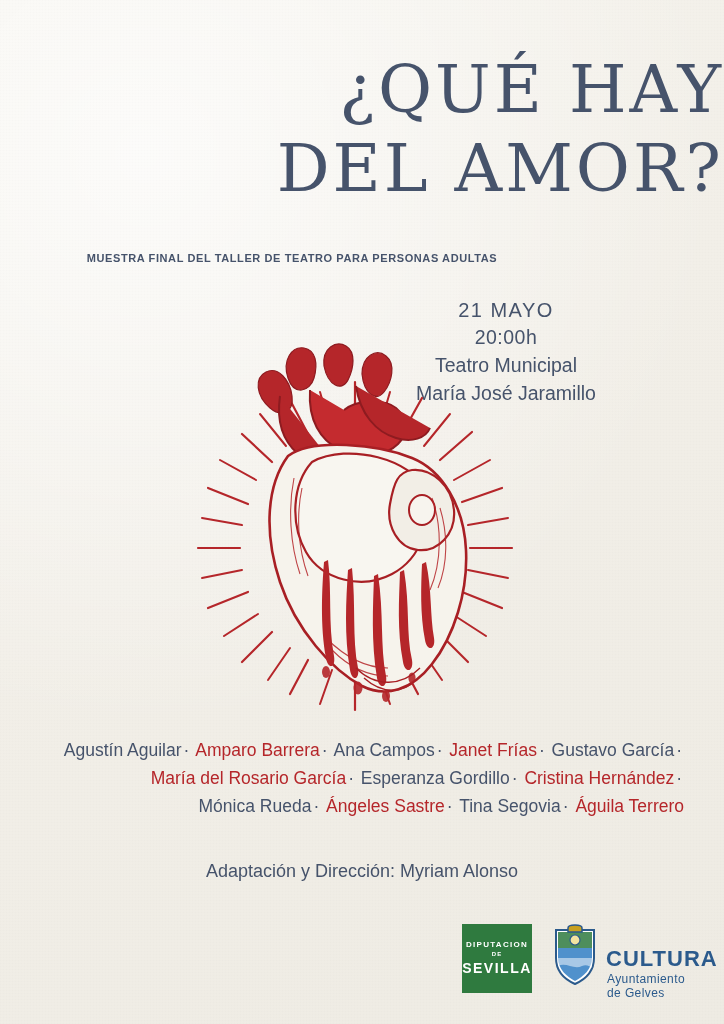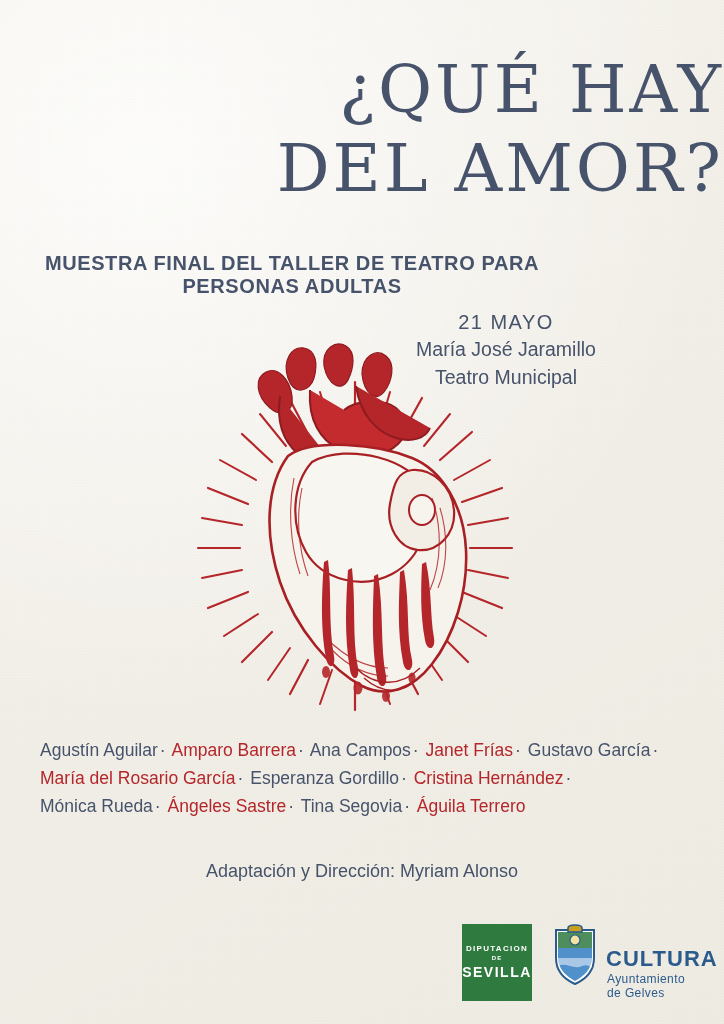--- a/index.html
+++ b/index.html
@@ -53,28 +53,28 @@
   .title-line.l2 {
     margin-top: 8px;
   }
   .subtitle {
     position: absolute;
     top: 252px;
     left: 0;
     width: 584px;
     text-align: center;
     font-family: "Liberation Sans", sans-serif;
-    font-size: 20px;
+    font-size: 11px;
     font-weight: 700;
     letter-spacing: 0.6px;
     color: #46536b;
   }
   .event-info {
     position: absolute;
-    top: 308px;
+    top: 296px;
     right: 68px;
     width: 300px;
     text-align: center;
     color: #46536b;
     font-family: "Liberation Sans", sans-serif;
     font-size: 19.5px;
     line-height: 1.42;
   }
   .event-info .date {
     letter-spacing: 1.5px;
@@ -92,21 +92,21 @@
     width: 430px;
     height: 400px;
   }
   .heart-art svg { display: block; }
 
   .cast {
     position: absolute;
     top: 736px;
     left: 40px;
     width: 644px;
-    text-align: left;
+    text-align: right;
     font-family: "Liberation Sans", sans-serif;
     font-size: 17.5px;
     line-height: 1.6;
     color: #46536b;
   }
   .cast .nm { white-space: nowrap; }
   .cast .nm.red { color: #b5262a; }
   .cast .sep { color: #46536b; padding: 0 2px; }
 
   .credits {
@@ -126,21 +126,21 @@
     bottom: 16px;
     left: 0;
     width: 724px;
     height: 92px;
   }
   .logo-dip {
     position: absolute;
     left: 462px;
     top: 8px;
     width: 70px;
-    height: 77px;
+    height: 69px;
     background: #2f7a3f;
     color: #ffffff;
     display: flex;
     flex-direction: column;
     align-items: center;
     justify-content: center;
     font-size: 8px;
     letter-spacing: 1.3px;
     font-weight: 700;
     line-height: 1.35;
@@ -191,22 +191,23 @@
 
   <div class="title-block">
     <div class="title-line l1">¿QUÉ HAY</div>
     <div class="title-line l2">DEL AMOR?</div>
   </div>
 
   <div class="subtitle">MUESTRA FINAL DEL TALLER DE TEATRO PARA PERSONAS ADULTAS</div>
 
   <div class="event-info">
     <div class="date">21 MAYO</div>
+    <div class="time">20:00h</div>
+    <div>Teatro Municipal</div>
     <div>María José Jaramillo</div>
-    <div>Teatro Municipal</div>
   </div>
 
   <div class="heart-art">
     <svg width="430" height="400" viewBox="0 0 430 400" xmlns="http://www.w3.org/2000/svg">
       <g stroke="#b5262a" fill="none" stroke-linecap="round">
 
         <g stroke-width="2.2">
           <line x1="205" y1="105" x2="205" y2="62"></line>
           <line x1="253" y1="112" x2="272" y2="78"></line>
           <line x1="290" y1="140" x2="322" y2="112"></line>

